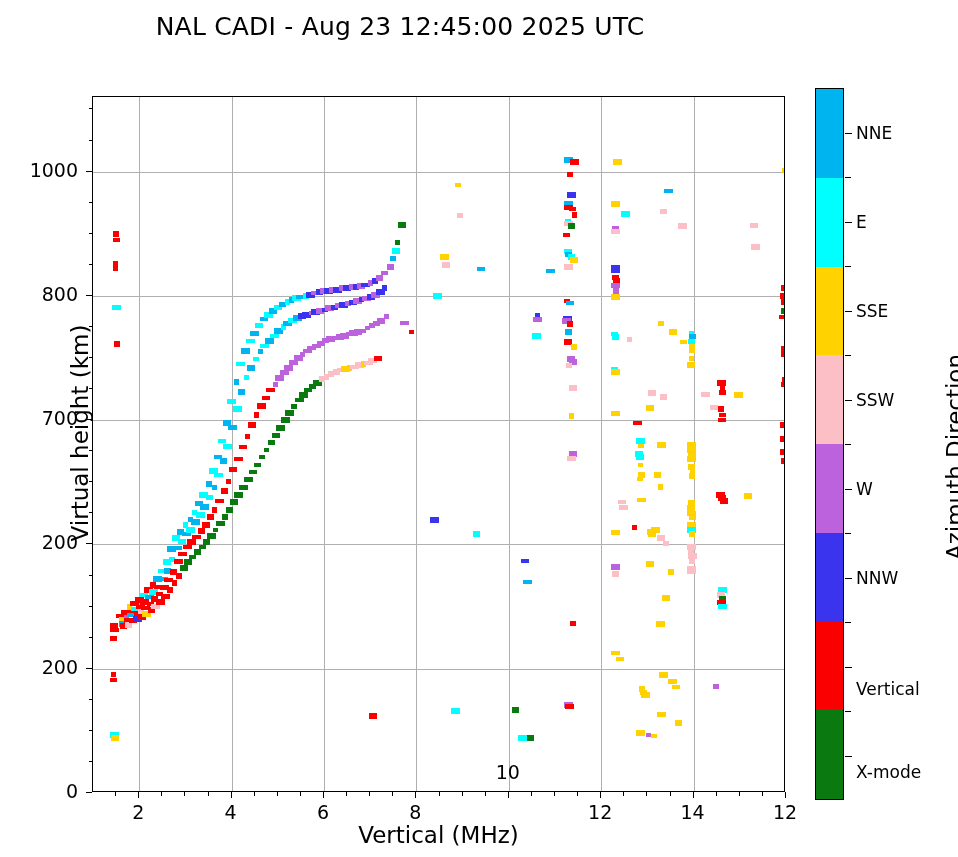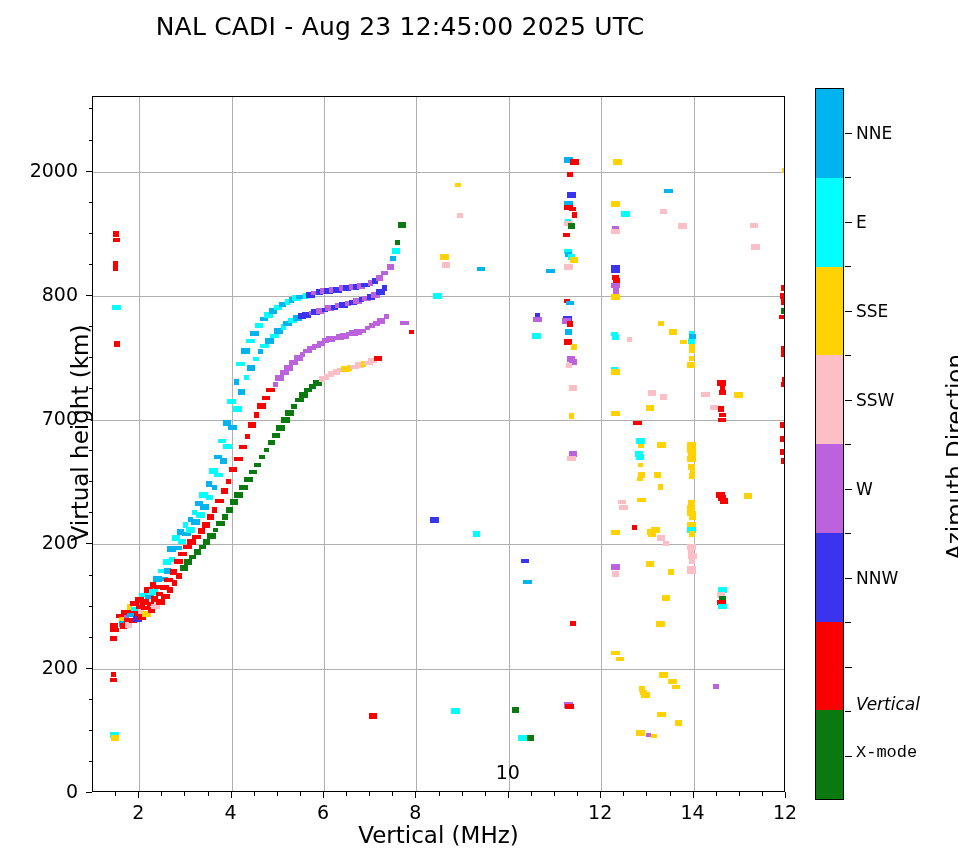--- a/index.html
+++ b/index.html
@@ -543,21 +543,21 @@
     <div class="ylab" style="left: 14px; top: 780px;">0</div>
     <div class="ytick" style="left: 86px; top: 667.714px;"></div>
     <div class="ylab" style="left: 14px; top: 655.714px;">200</div>
     <div class="ytick" style="left: 86px; top: 543.429px;"></div>
     <div class="ylab" style="left: 14px; top: 531.429px;">200</div>
     <div class="ytick" style="left: 86px; top: 419.143px;"></div>
     <div class="ylab" style="left: 14px; top: 407.143px;">700</div>
     <div class="ytick" style="left: 86px; top: 294.857px;"></div>
     <div class="ylab" style="left: 14px; top: 282.857px;">800</div>
     <div class="ytick" style="left: 86px; top: 170.571px;"></div>
-    <div class="ylab" style="left: 14px; top: 158.571px;">2000</div>
+    <div class="ylab" style="left: 14px; top: 158.571px;">1000</div>
     <div class="ytickm" style="left: 88.5px; top: 760.929px;"></div>
     <div class="ytickm" style="left: 88.5px; top: 729.857px;"></div>
     <div class="ytickm" style="left: 88.5px; top: 698.786px;"></div>
     <div class="ytickm" style="left: 88.5px; top: 636.643px;"></div>
     <div class="ytickm" style="left: 88.5px; top: 605.571px;"></div>
     <div class="ytickm" style="left: 88.5px; top: 574.5px;"></div>
     <div class="ytickm" style="left: 88.5px; top: 512.357px;"></div>
     <div class="ytickm" style="left: 88.5px; top: 481.286px;"></div>
     <div class="ytickm" style="left: 88.5px; top: 450.214px;"></div>
     <div class="ytickm" style="left: 88.5px; top: 388.071px;"></div>
@@ -590,23 +590,23 @@
     <div class="cblab" style="top: 221.5px;">E</div>
     <div class="cbtick" style="top: 310.5px;"></div>
     <div class="cblab" style="top: 310.5px;">SSE</div>
     <div class="cbtick" style="top: 399.5px;"></div>
     <div class="cblab" style="top: 399.5px;">SSW</div>
     <div class="cbtick" style="top: 488.5px;"></div>
     <div class="cblab" style="top: 488.5px;">W</div>
     <div class="cbtick" style="top: 577.5px;"></div>
     <div class="cblab" style="top: 577.5px;">NNW</div>
     <div class="cbtick" style="top: 666.5px;"></div>
-    <div class="cblab" style="top: 704px; font-style: italic;">Vertical</div>
+    <div class="cblab" style="top: 689px;">Vertical</div>
     <div class="cbtick" style="top: 755.5px;"></div>
-    <div class="cblab" style="top: 752px; font-family: Liberation Mono, monospace;">X-mode</div>
+    <div class="cblab" style="top: 772px;">X-mode</div>
     <div class="cbtick" style="top: 177px; width: 6px;"></div>
     <div class="cbtick" style="top: 266px; width: 6px;"></div>
     <div class="cbtick" style="top: 355px; width: 6px;"></div>
     <div class="cbtick" style="top: 444px; width: 6px;"></div>
     <div class="cbtick" style="top: 533px; width: 6px;"></div>
     <div class="cbtick" style="top: 622px; width: 6px;"></div>
     <div class="cbtick" style="top: 711px; width: 6px;"></div>
   </div>
 <div id="cbar-title">Azimuth Direction</div>
 

